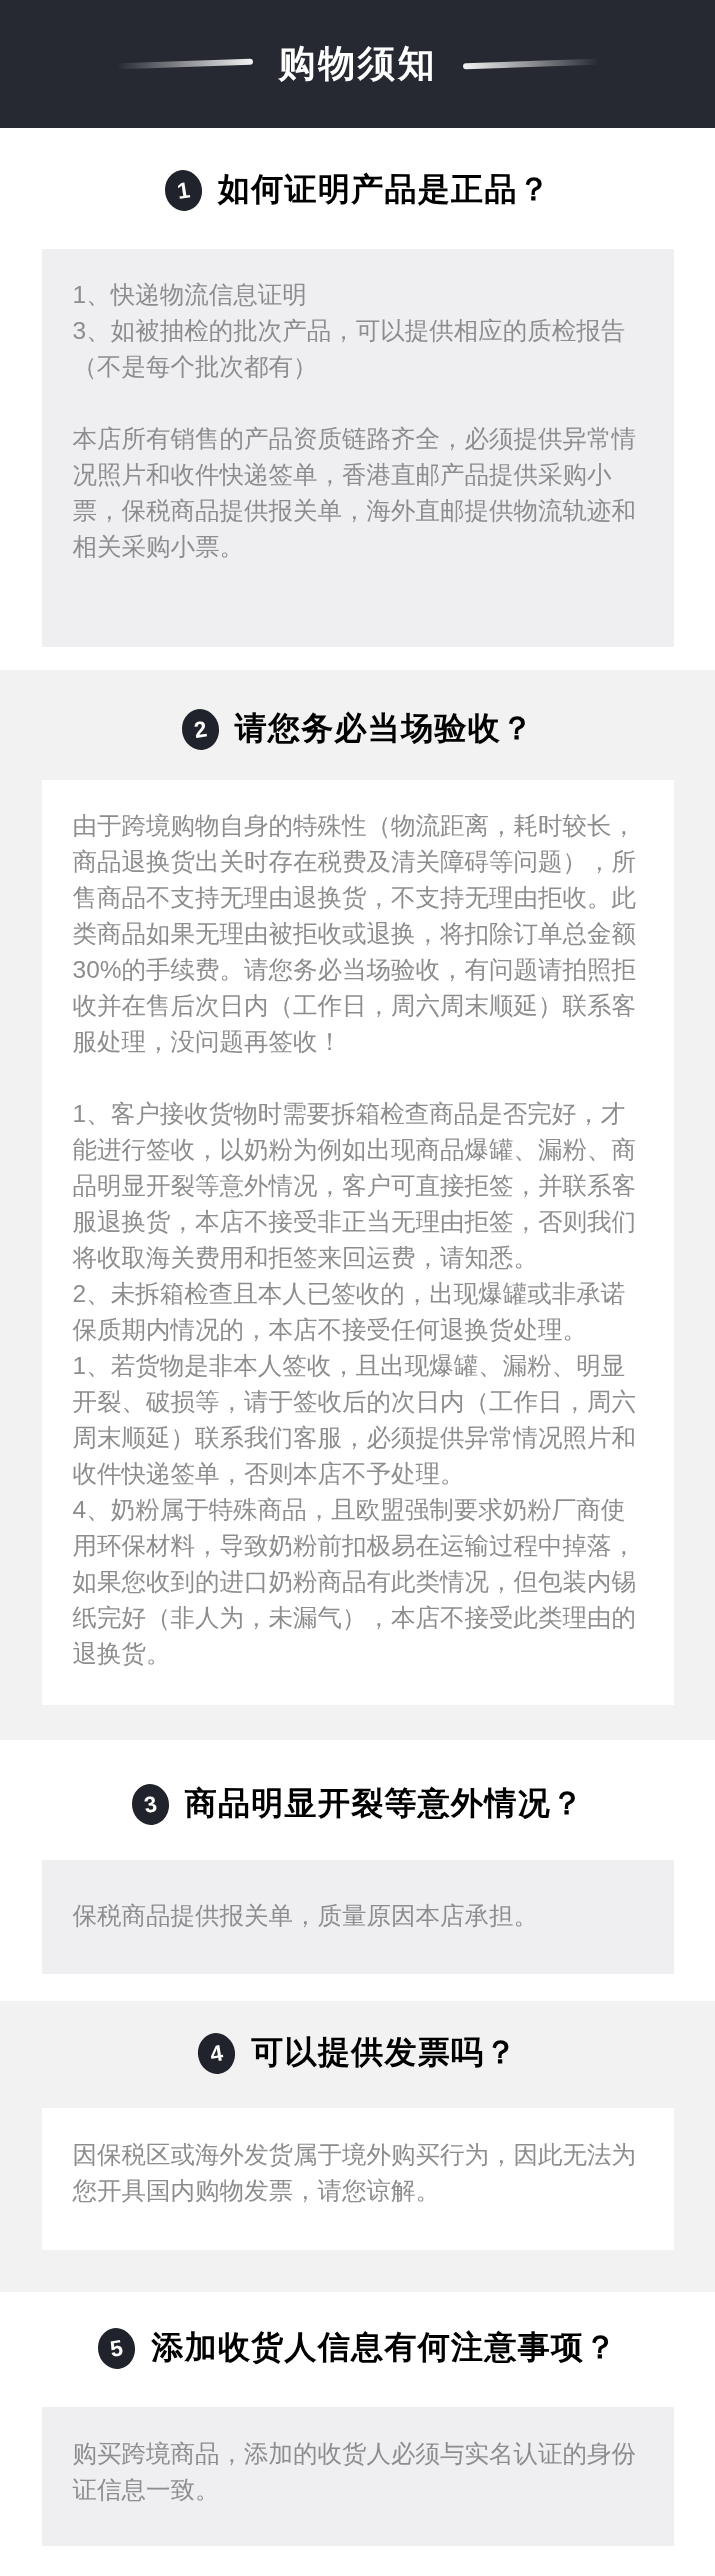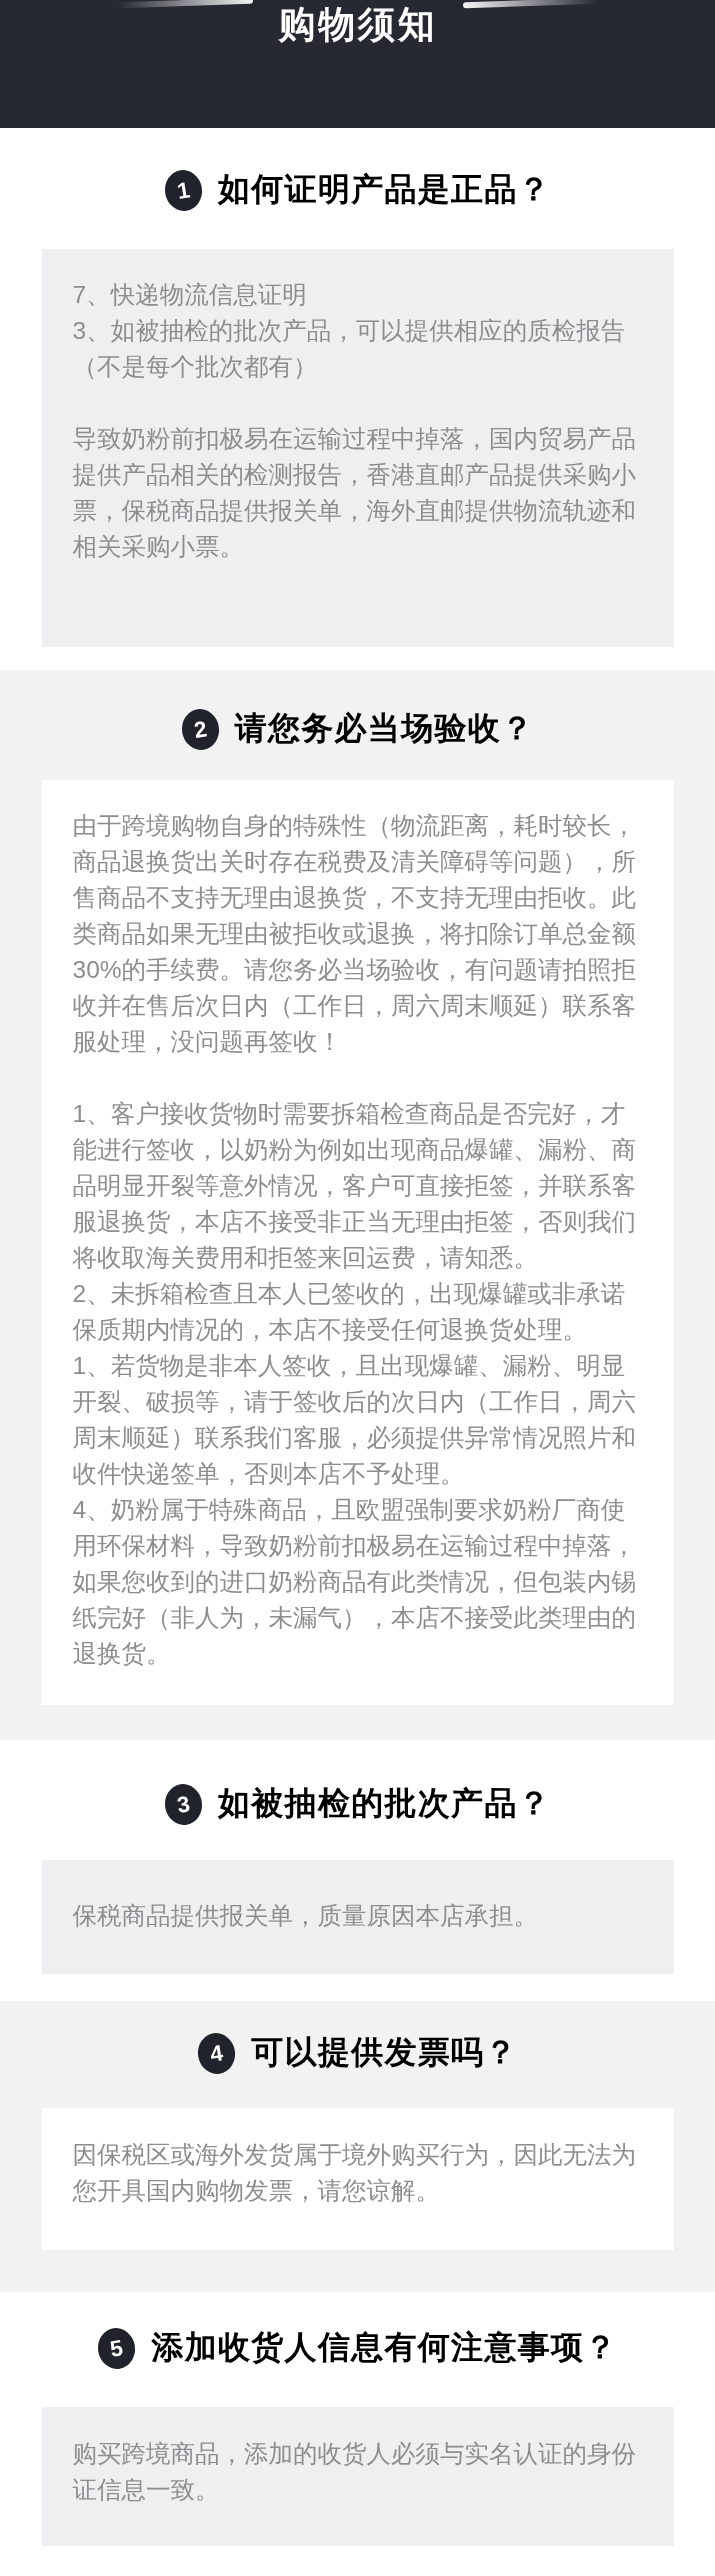--- a/index.html
+++ b/index.html
@@ -9,21 +9,21 @@
     font-family: "Liberation Sans", "DejaVu Sans", sans-serif;
     color: #8d8d90;
   }
   .page { width: 716px; }
 
   
   .header {
     height: 128px;
     background: #262932;
     display: flex;
-    align-items: flex-start;
+    align-items: center;
     justify-content: center;
     gap: 26px;
   }
   .page-title {
     color: #ffffff;
     font-size: 37px;
     font-weight: bold;
     letter-spacing: 2.7px;
     white-space: nowrap;
   }
@@ -107,45 +107,45 @@
     <div class="page-title">购物须知</div>
     <div class="dash dash-right"></div>
   </div>
 
   <div class="section" id="s1">
     <div class="sec-heading">
       <span class="badge">1</span>
       <span class="sec-title">如何证明产品是正品？</span>
     </div>
     <div class="inset graybox">
-      <p class="line">7、快递物流信息证明</p>
+      <p class="line">1、快递物流信息证明</p>
       <p class="line">3、如被抽检的批次产品，可以提供相应的质检报告</p>
       <p class="line">（不是每个批次都有）</p>
-      <p class="para gap-top">导致奶粉前扣极易在运输过程中掉落，国内贸易产品提供产品相关的检测报告，香港直邮产品提供采购小票，保税商品提供报关单，海外直邮提供物流轨迹和相关采购小票。</p>
+      <p class="para gap-top">本店所有销售的产品资质链路齐全，必须提供异常情况照片和收件快递签单，香港直邮产品提供采购小票，保税商品提供报关单，海外直邮提供物流轨迹和相关采购小票。</p>
     </div>
   </div>
 
   <div class="section gray" id="s2">
     <div class="sec-heading">
       <span class="badge">2</span>
       <span class="sec-title">请您务必当场验收？</span>
     </div>
     <div class="inset card">
       <p class="para">由于跨境购物自身的特殊性（物流距离，耗时较长，商品退换货出关时存在税费及清关障碍等问题），所售商品不支持无理由退换货，不支持无理由拒收。此类商品如果无理由被拒收或退换，将扣除订单总金额30%的手续费。请您务必当场验收，有问题请拍照拒收并在售后次日内（工作日，周六周末顺延）联系客服处理，没问题再签收！</p>
       <p class="para gap-top">1、客户接收货物时需要拆箱检查商品是否完好，才能进行签收，以奶粉为例如出现商品爆罐、漏粉、商品明显开裂等意外情况，客户可直接拒签，并联系客服退换货，本店不接受非正当无理由拒签，否则我们将收取海关费用和拒签来回运费，请知悉。</p>
       <p class="para">2、未拆箱检查且本人已签收的，出现爆罐或非承诺保质期内情况的，本店不接受任何退换货处理。</p>
       <p class="para">1、若货物是非本人签收，且出现爆罐、漏粉、明显开裂、破损等，请于签收后的次日内（工作日，周六周末顺延）联系我们客服，必须提供异常情况照片和收件快递签单，否则本店不予处理。</p>
       <p class="para">4、奶粉属于特殊商品，且欧盟强制要求奶粉厂商使用环保材料，导致奶粉前扣极易在运输过程中掉落，如果您收到的进口奶粉商品有此类情况，但包装内锡纸完好（非人为，未漏气），本店不接受此类理由的退换货。</p>
     </div>
   </div>
 
   <div class="section" id="s3">
     <div class="sec-heading">
       <span class="badge">3</span>
-      <span class="sec-title">如被抽检的批次产品？</span>
+      <span class="sec-title">商品明显开裂等意外情况？</span>
     </div>
     <div class="inset graybox">
       <p class="para">保税商品提供报关单，质量原因本店承担。</p>
     </div>
   </div>
 
   <div class="section gray" id="s4">
     <div class="sec-heading">
       <span class="badge">4</span>
       <span class="sec-title">可以提供发票吗？</span>

